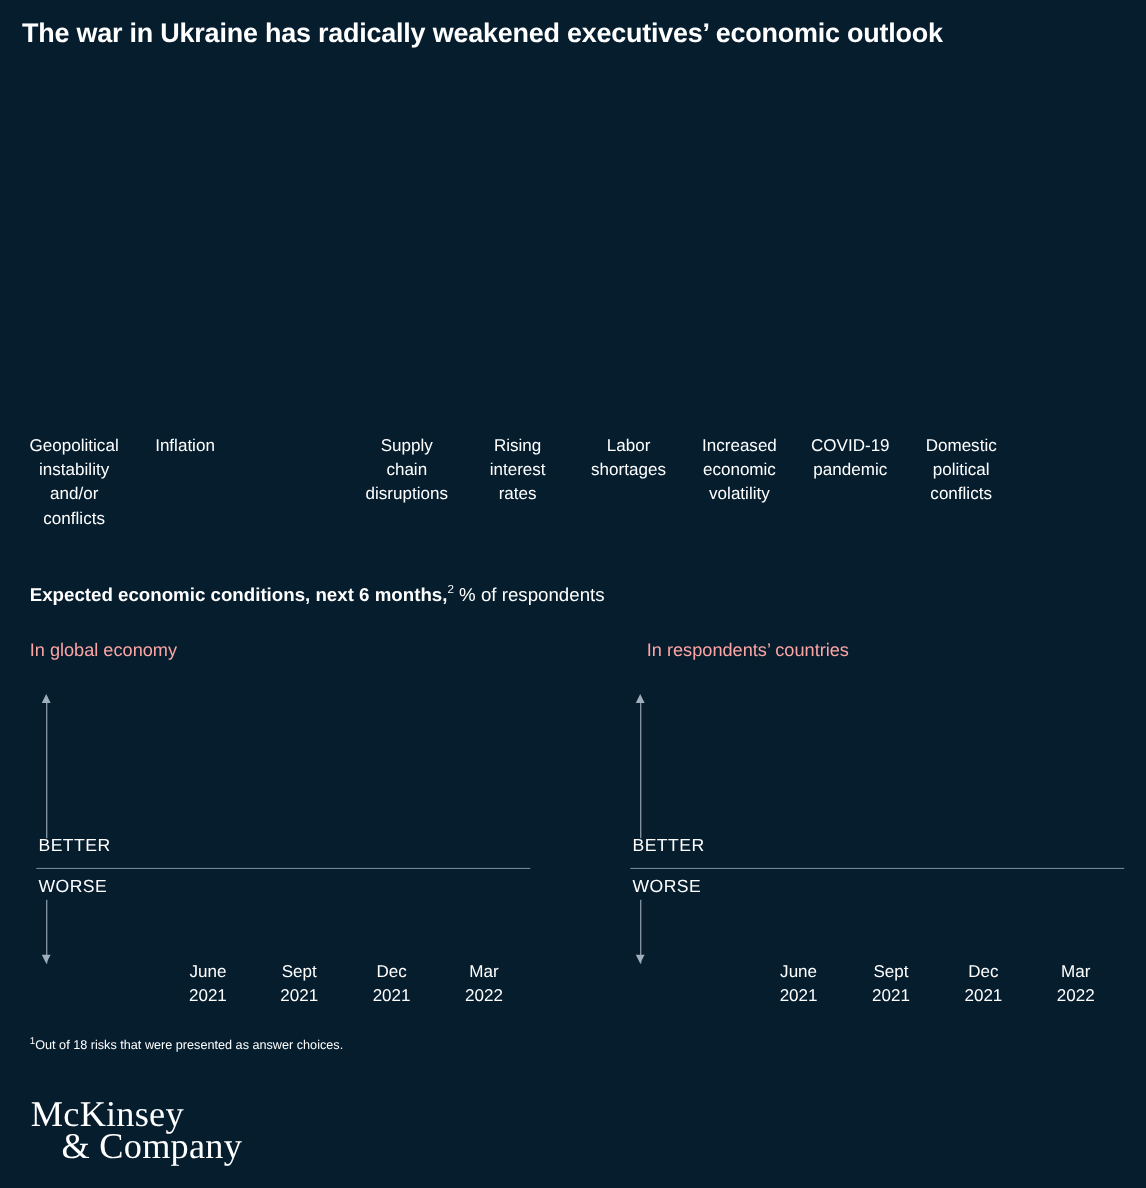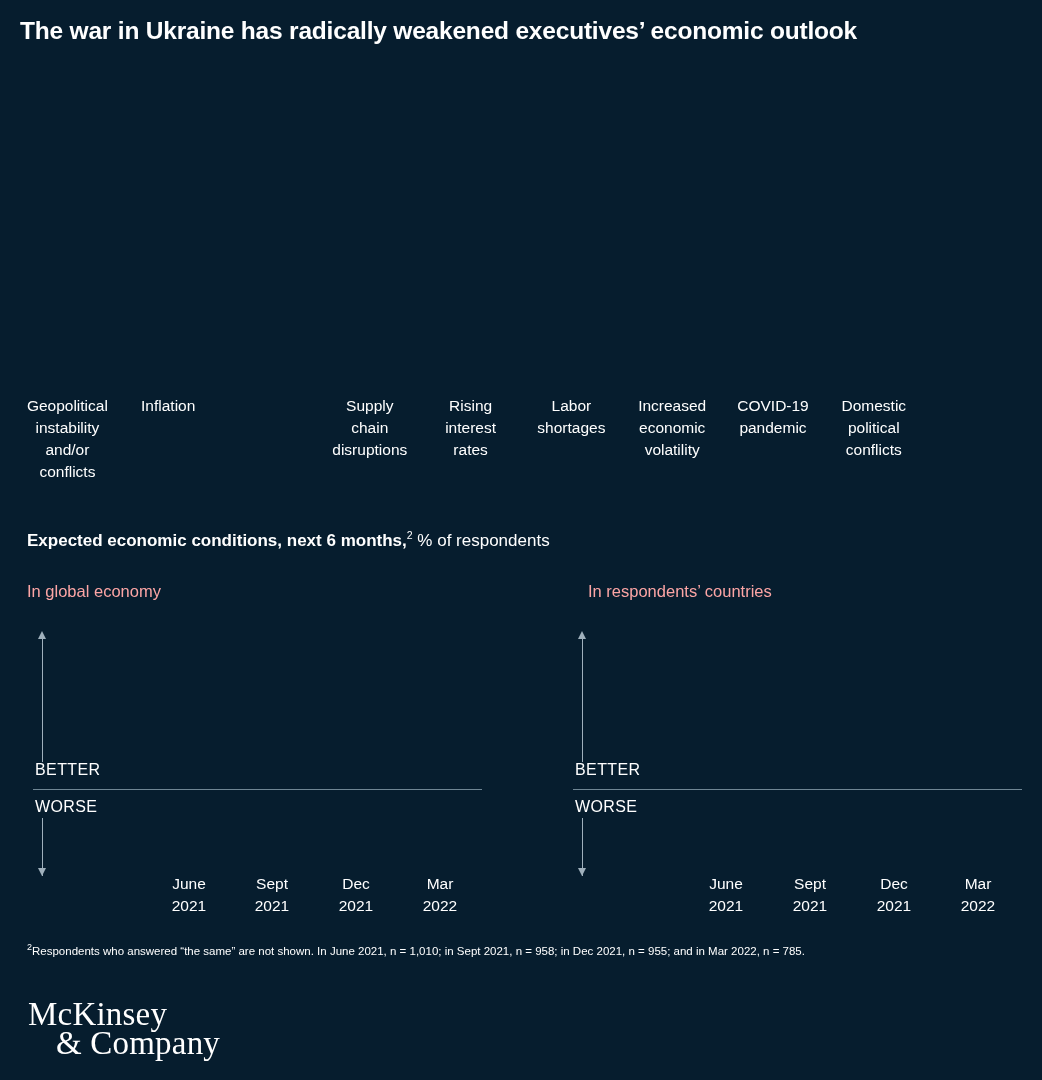--- a/index.html
+++ b/index.html
@@ -322,21 +322,21 @@
           <div>2021</div>
         </div>
       <div class="tick-label" style="left:366px">
           <div>Mar</div>
           <div>2022</div>
         </div>
     </div>
   </div>
 
   <div class="footnotes">
-    <div><sup>2</sup><span>Respondents who answered “the same” are not shown. In June 2021, n = 1,010; in Sept 2021, n = 958; in Dec 2021, n = 955; and in Mar 2022, n = 785.</span></div>
+    <div><sup>1</sup><span>Out of 18 risks that were presented as answer choices.</span></div>
   </div>
 
   <div class="logo">
     <span class="l1">McKinsey</span>
     <span class="l2">&amp; Company</span>
   </div>
 
 </div>
 
 </body></html>

